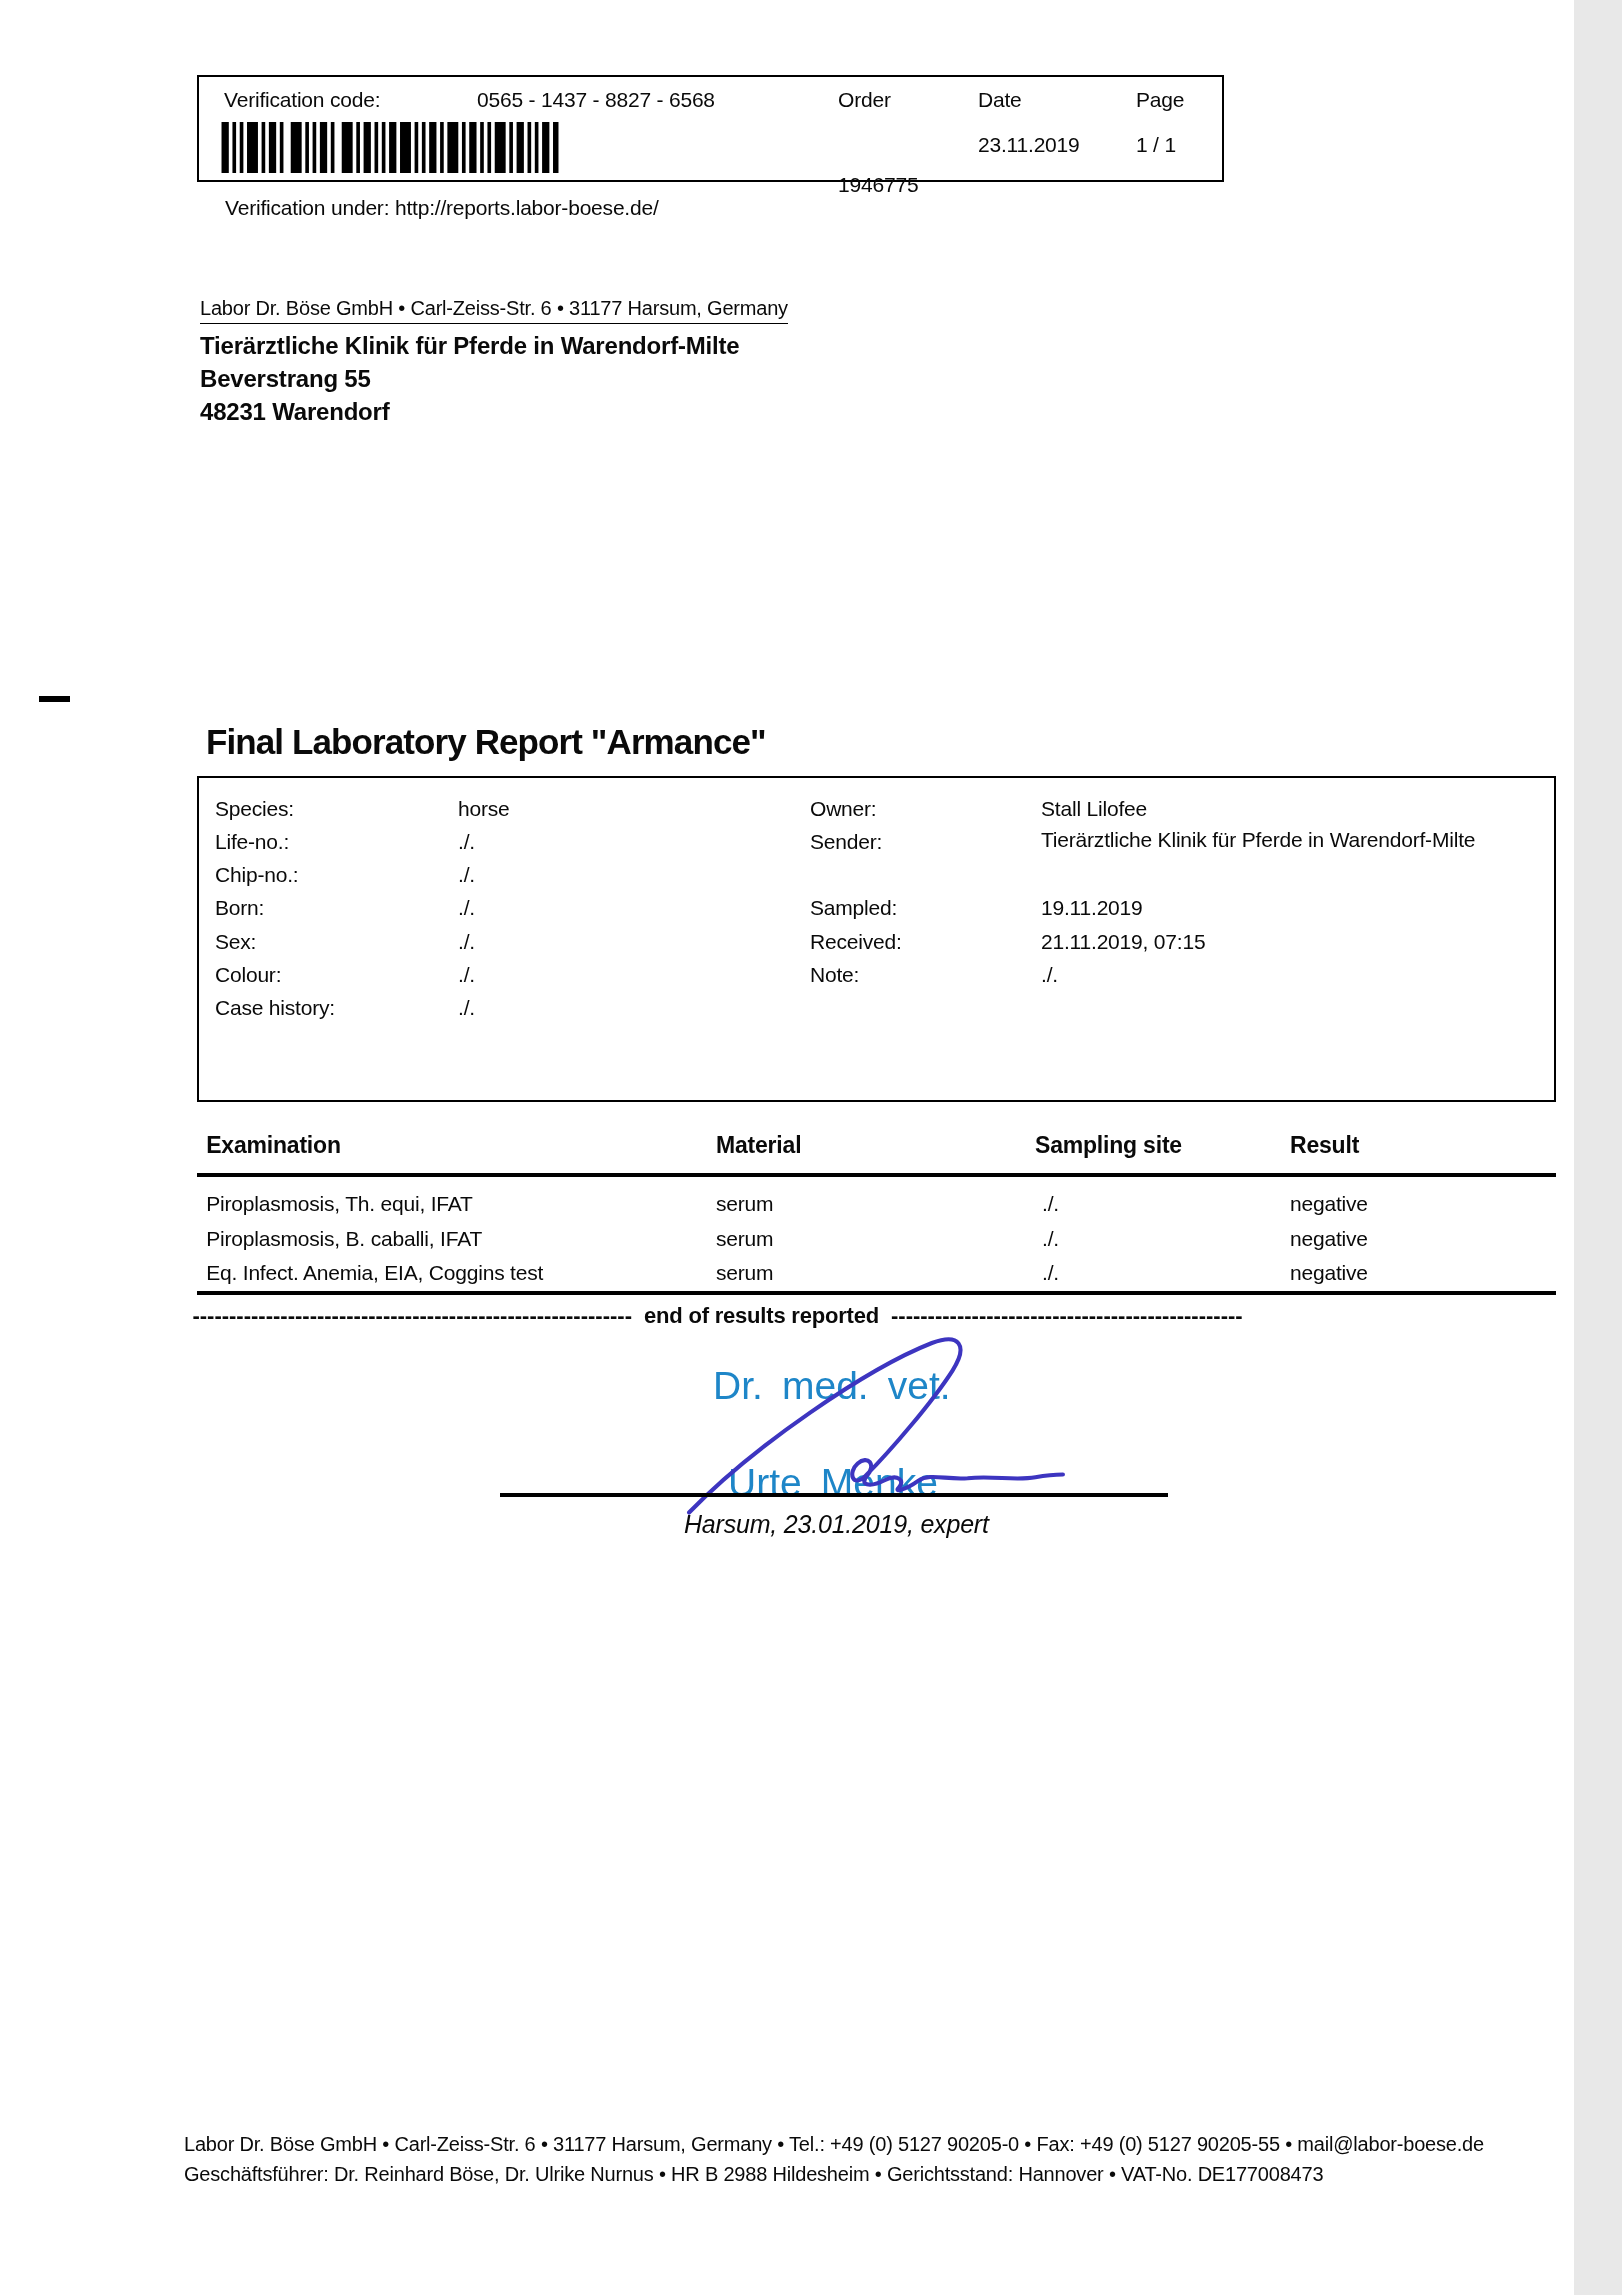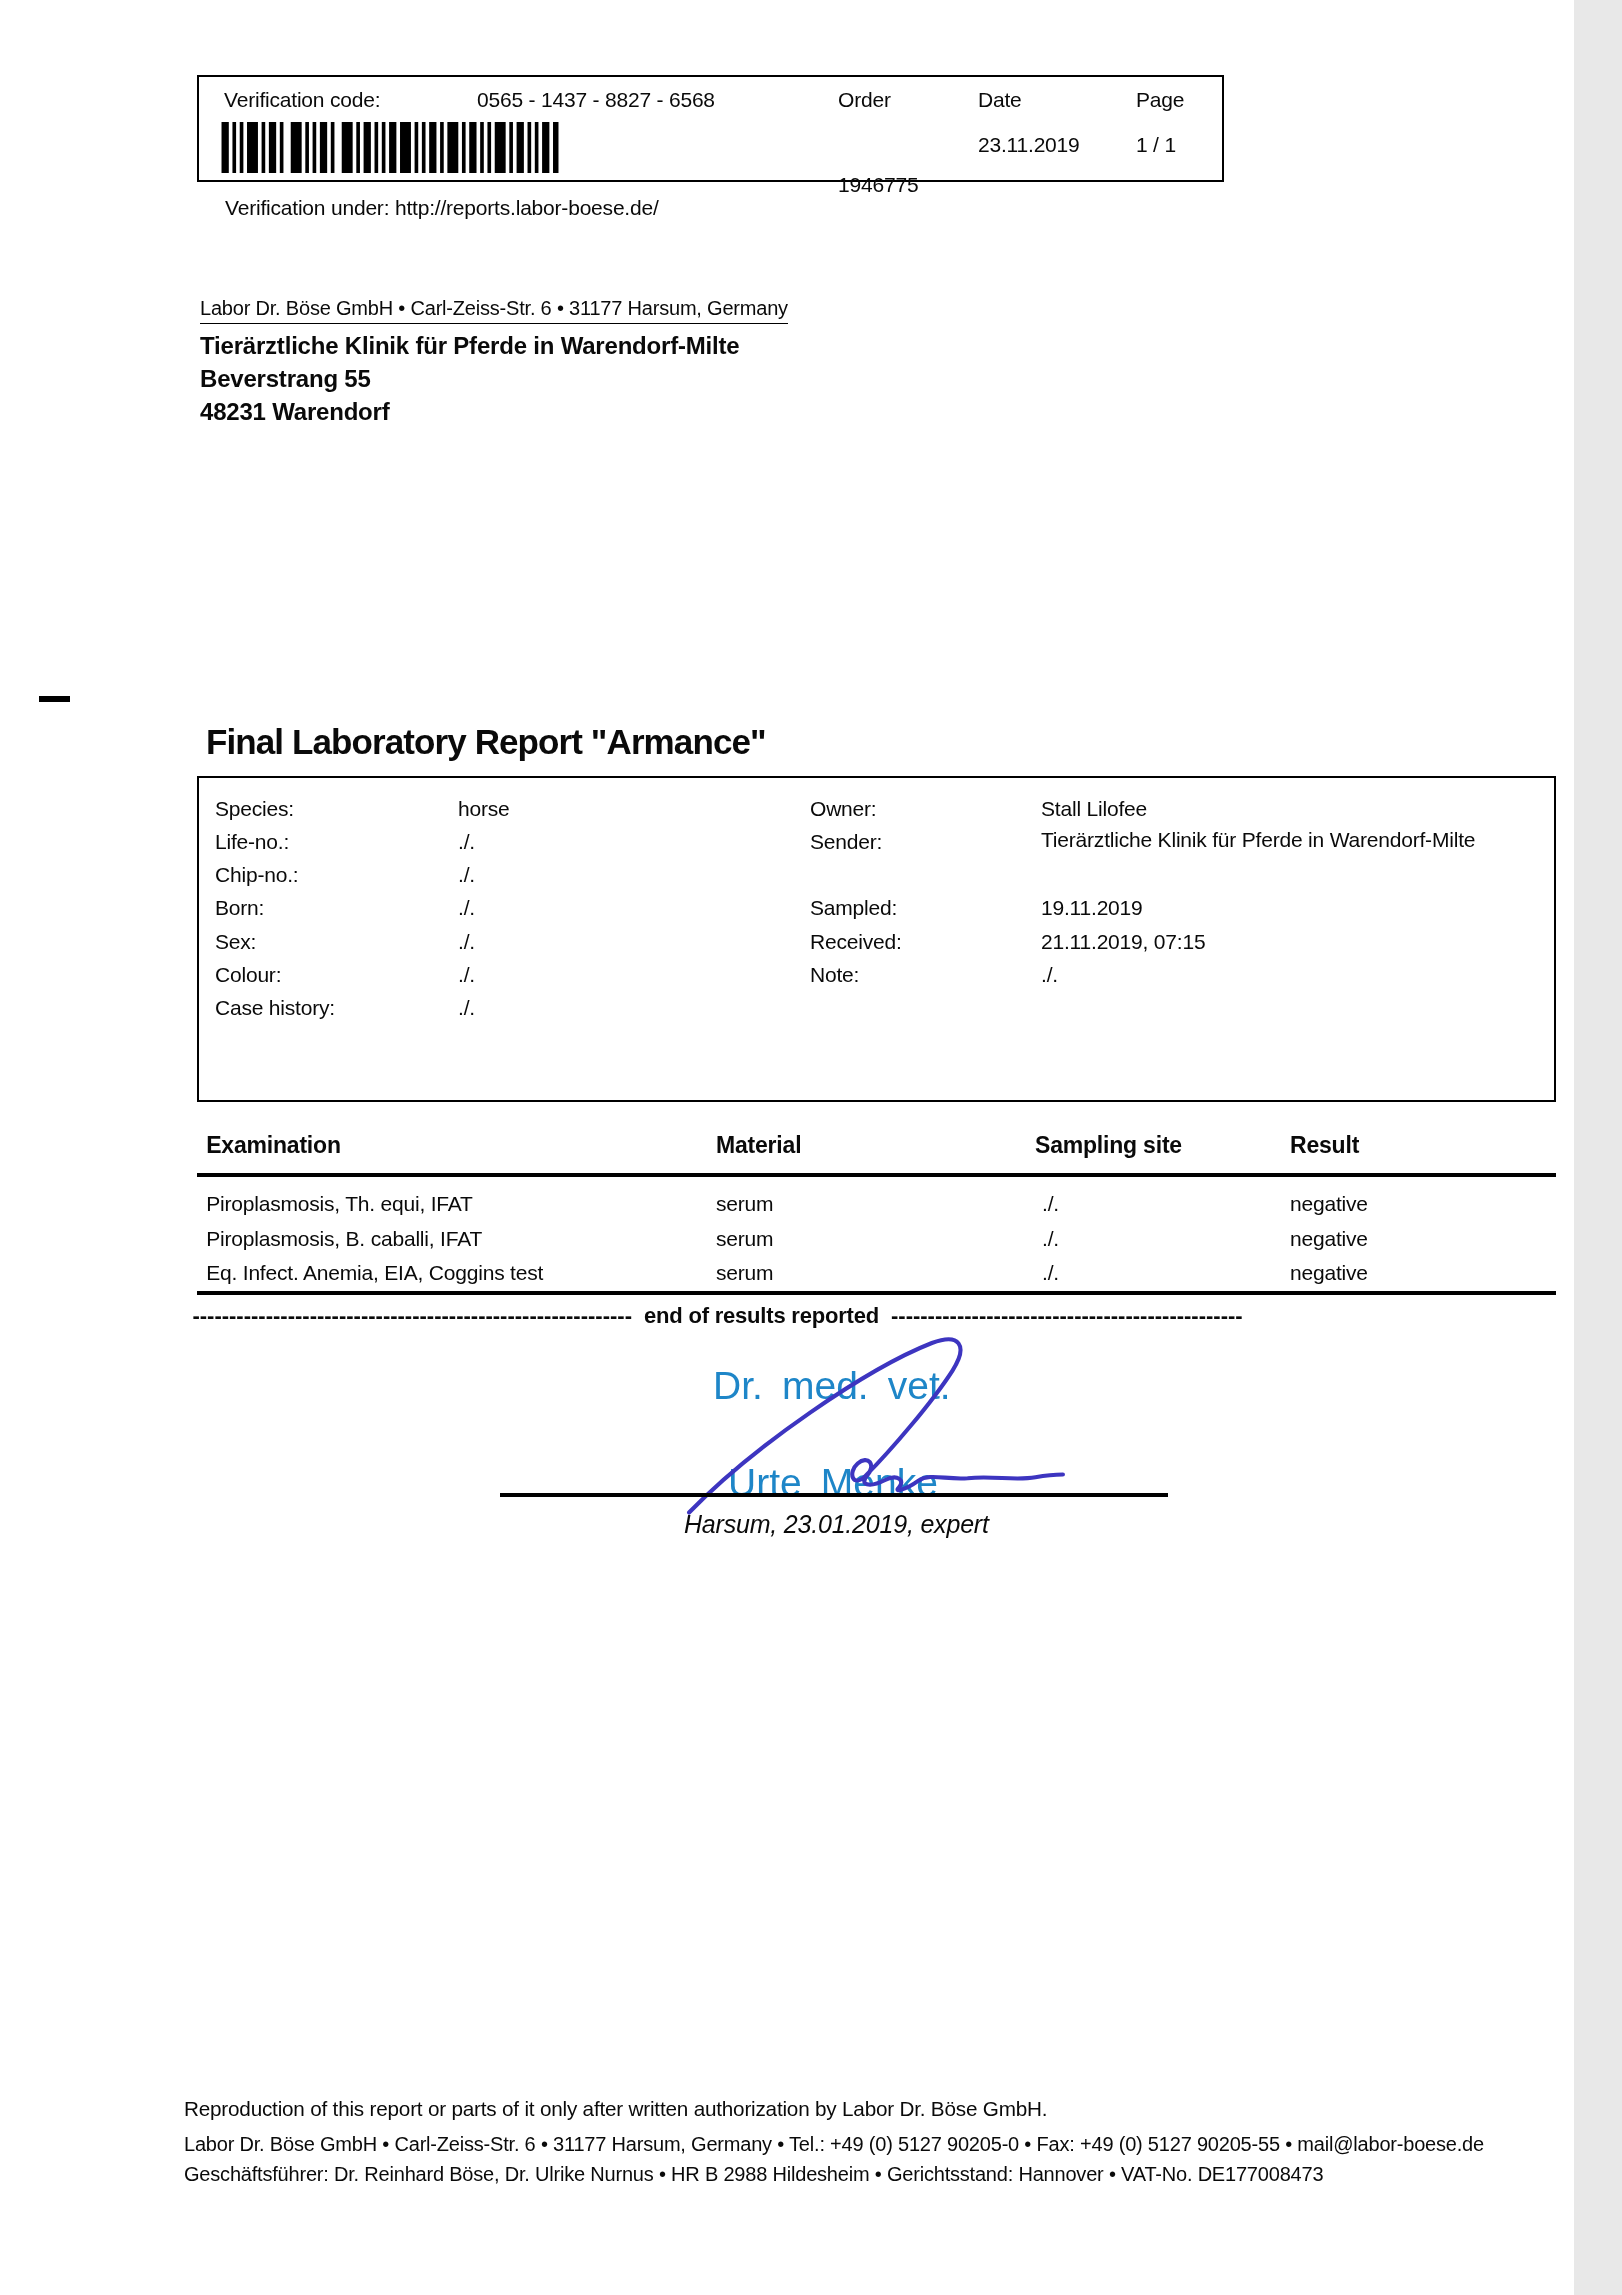--- a/index.html
+++ b/index.html
@@ -181,18 +181,17 @@
              C 526 362, 552 356, 580 336
              C 606 318, 640 334, 688 330
              C 744 324, 790 336, 836 328
              C 858 324, 880 322, 896 322" fill="none" stroke="#3d35c0" stroke-width="9" stroke-linecap="round" stroke-linejoin="round"></path>
   </svg>
 
   <div class="rule" style="left:500px;top:1493px;width:668px;height:4.1px;"></div>
 
   <div class="txt fs54 i" style="left:684px;top:1510px;">Harsum, 23.01.2019, expert</div>
 
-  <div class="txt fs45" style="left:184px;top:2097px;">Reproduction of this report or parts of it only after written authorization by Labor Dr. Böse GmbH.</div>
   <div class="txt fs44" style="left:184px;top:2133px;">Labor Dr. Böse GmbH • Carl-Zeiss-Str. 6 • 31177 Harsum, Germany • Tel.: +49 (0) 5127 90205-0 • Fax: +49 (0) 5127 90205-55 • mail@labor-boese.de</div>
   <div class="txt fs44" style="left:184px;top:2163px;">Geschäftsführer: Dr. Reinhard Böse, Dr. Ulrike Nurnus • HR B 2988 Hildesheim • Gerichtsstand: Hannover • VAT-No. DE177008473</div>
 
 </div>
 
 
 </body></html>

